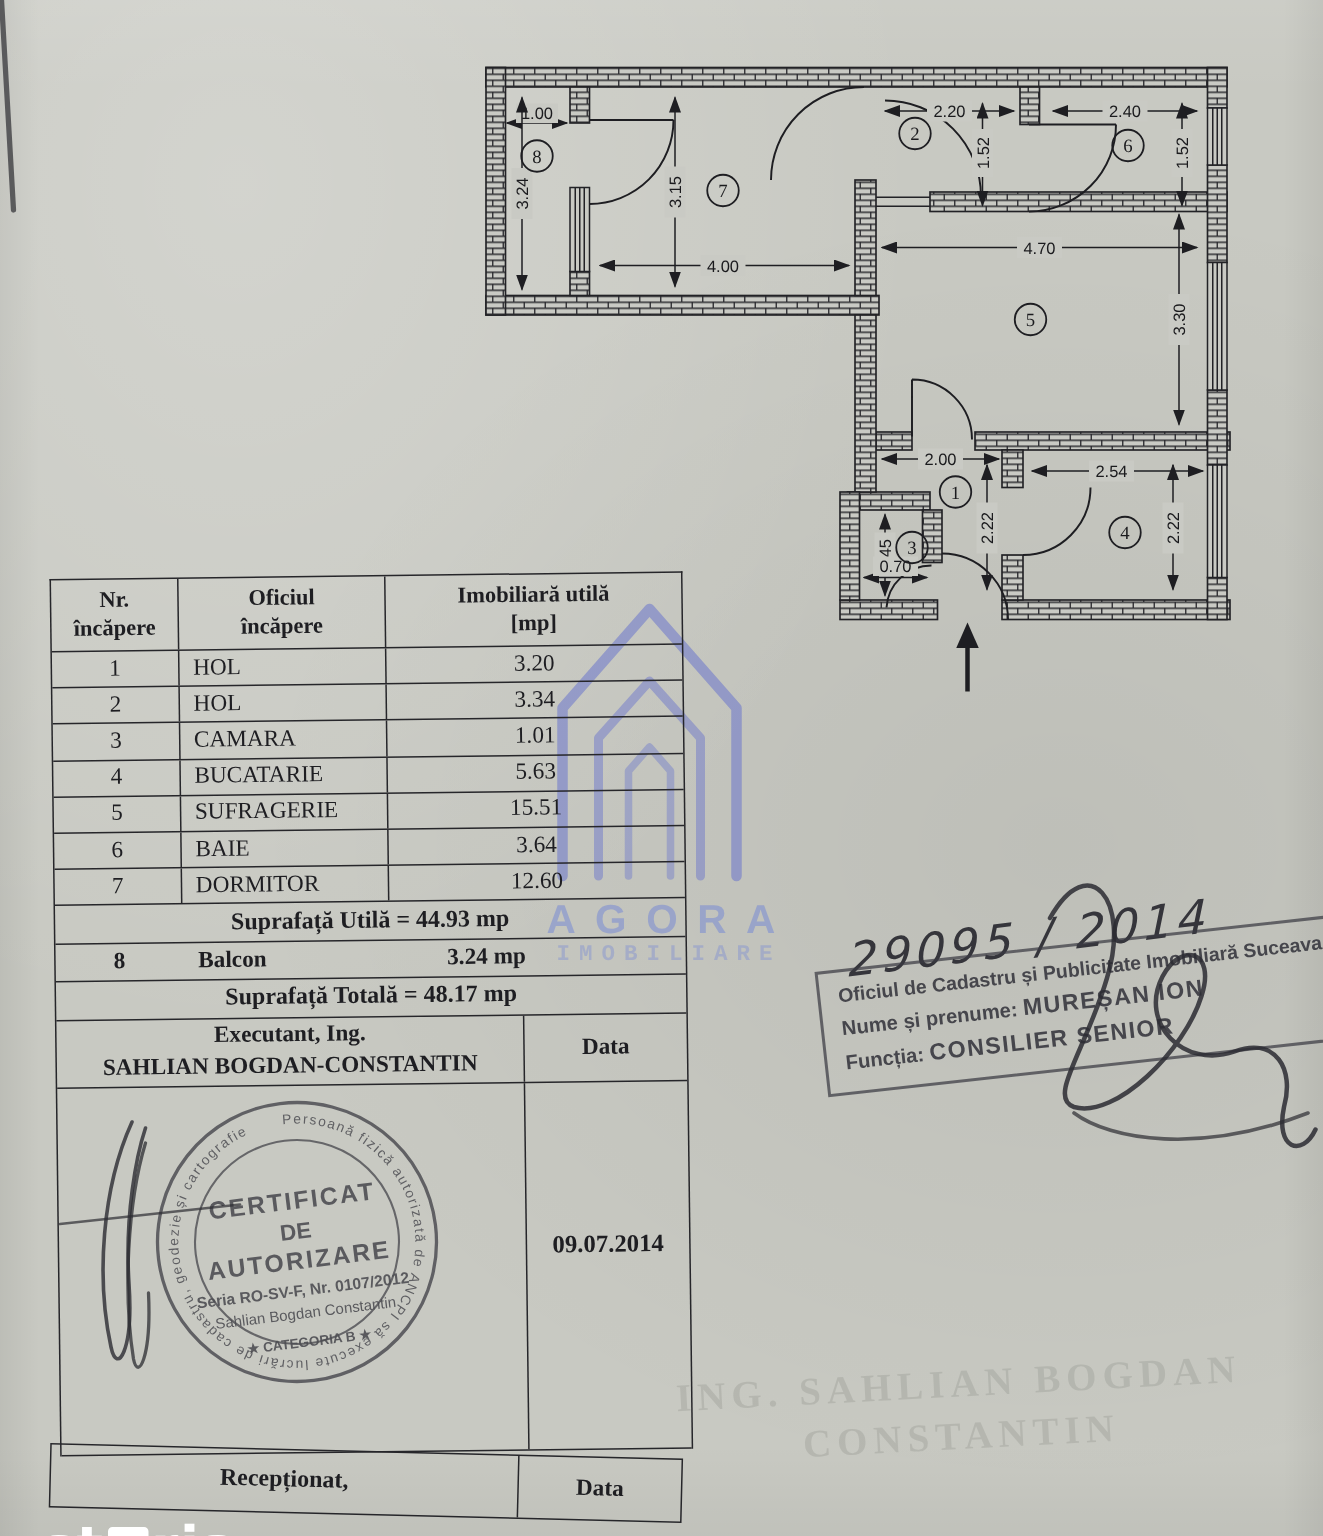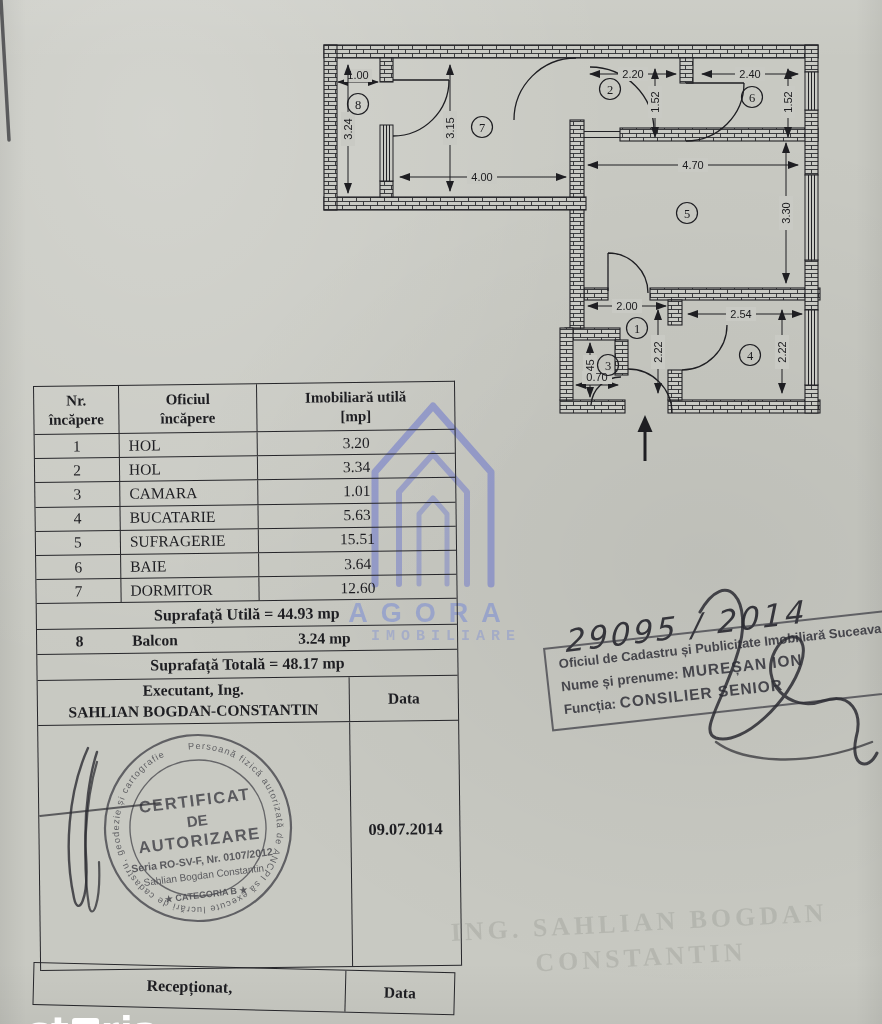--- a/index.html
+++ b/index.html
@@ -37,21 +37,21 @@
   .exeL{width:312px;border-right:1.6px solid #26262a;flex-direction:column;font-weight:bold;font-size:15.5px;line-height:1.3;padding:3px 0;}
   .exeR{width:108px;font-weight:bold;}
   .tallrow{height:244px;position:relative;}
   .tallrow .date{position:absolute;left:312px;width:108px;top:98px;text-align:center;font-weight:bold;font-size:16.5px;}
   .recep{left:33px;top:962px;width:420px;transform:rotate(1.4deg);transform-origin:0 50%;
        border:1.8px solid #26262a;font-size:15.5px;font-weight:bold;}
   .recep .row{border-bottom:none;height:41px;}
 
   
   .wm-txt{font-family:"Liberation Sans", sans-serif;font-weight:bold;text-align:center;}
-  #wm-agora{left:336px;top:598px;width:190px;font-size:27px;letter-spacing:13px;color:rgba(120,138,212,.55);}
+  #wm-agora{left:352px;top:598px;width:190px;font-size:27px;letter-spacing:13px;color:rgba(120,138,212,.55);}
   #wm-imob{left:346px;top:628px;width:200px;font-size:15px;letter-spacing:6px;color:rgba(120,138,212,.40);font-family:Liberation Mono, monospace;}
 
   
   #roundstamp{left:98px;top:728px;transform:rotate(-7deg);opacity:.88;}
   #roundstamp text{fill:#3d3d44;font-family:"Liberation Sans", sans-serif;}
   #officestamp{left:543px;top:648px;width:332px;transform:rotate(-6.3deg);transform-origin:0 0;
       border:2.5px solid rgba(58,58,66,.72);padding:6px 10px 8px 12px;color:rgba(52,52,60,.88);
       font-family:"Liberation Sans", sans-serif;line-height:1.5;}
   #officestamp .l1{font-size:13px;font-weight:bold;}
   #officestamp .l2,#officestamp .l3{font-size:13.5px;font-weight:bold;}

